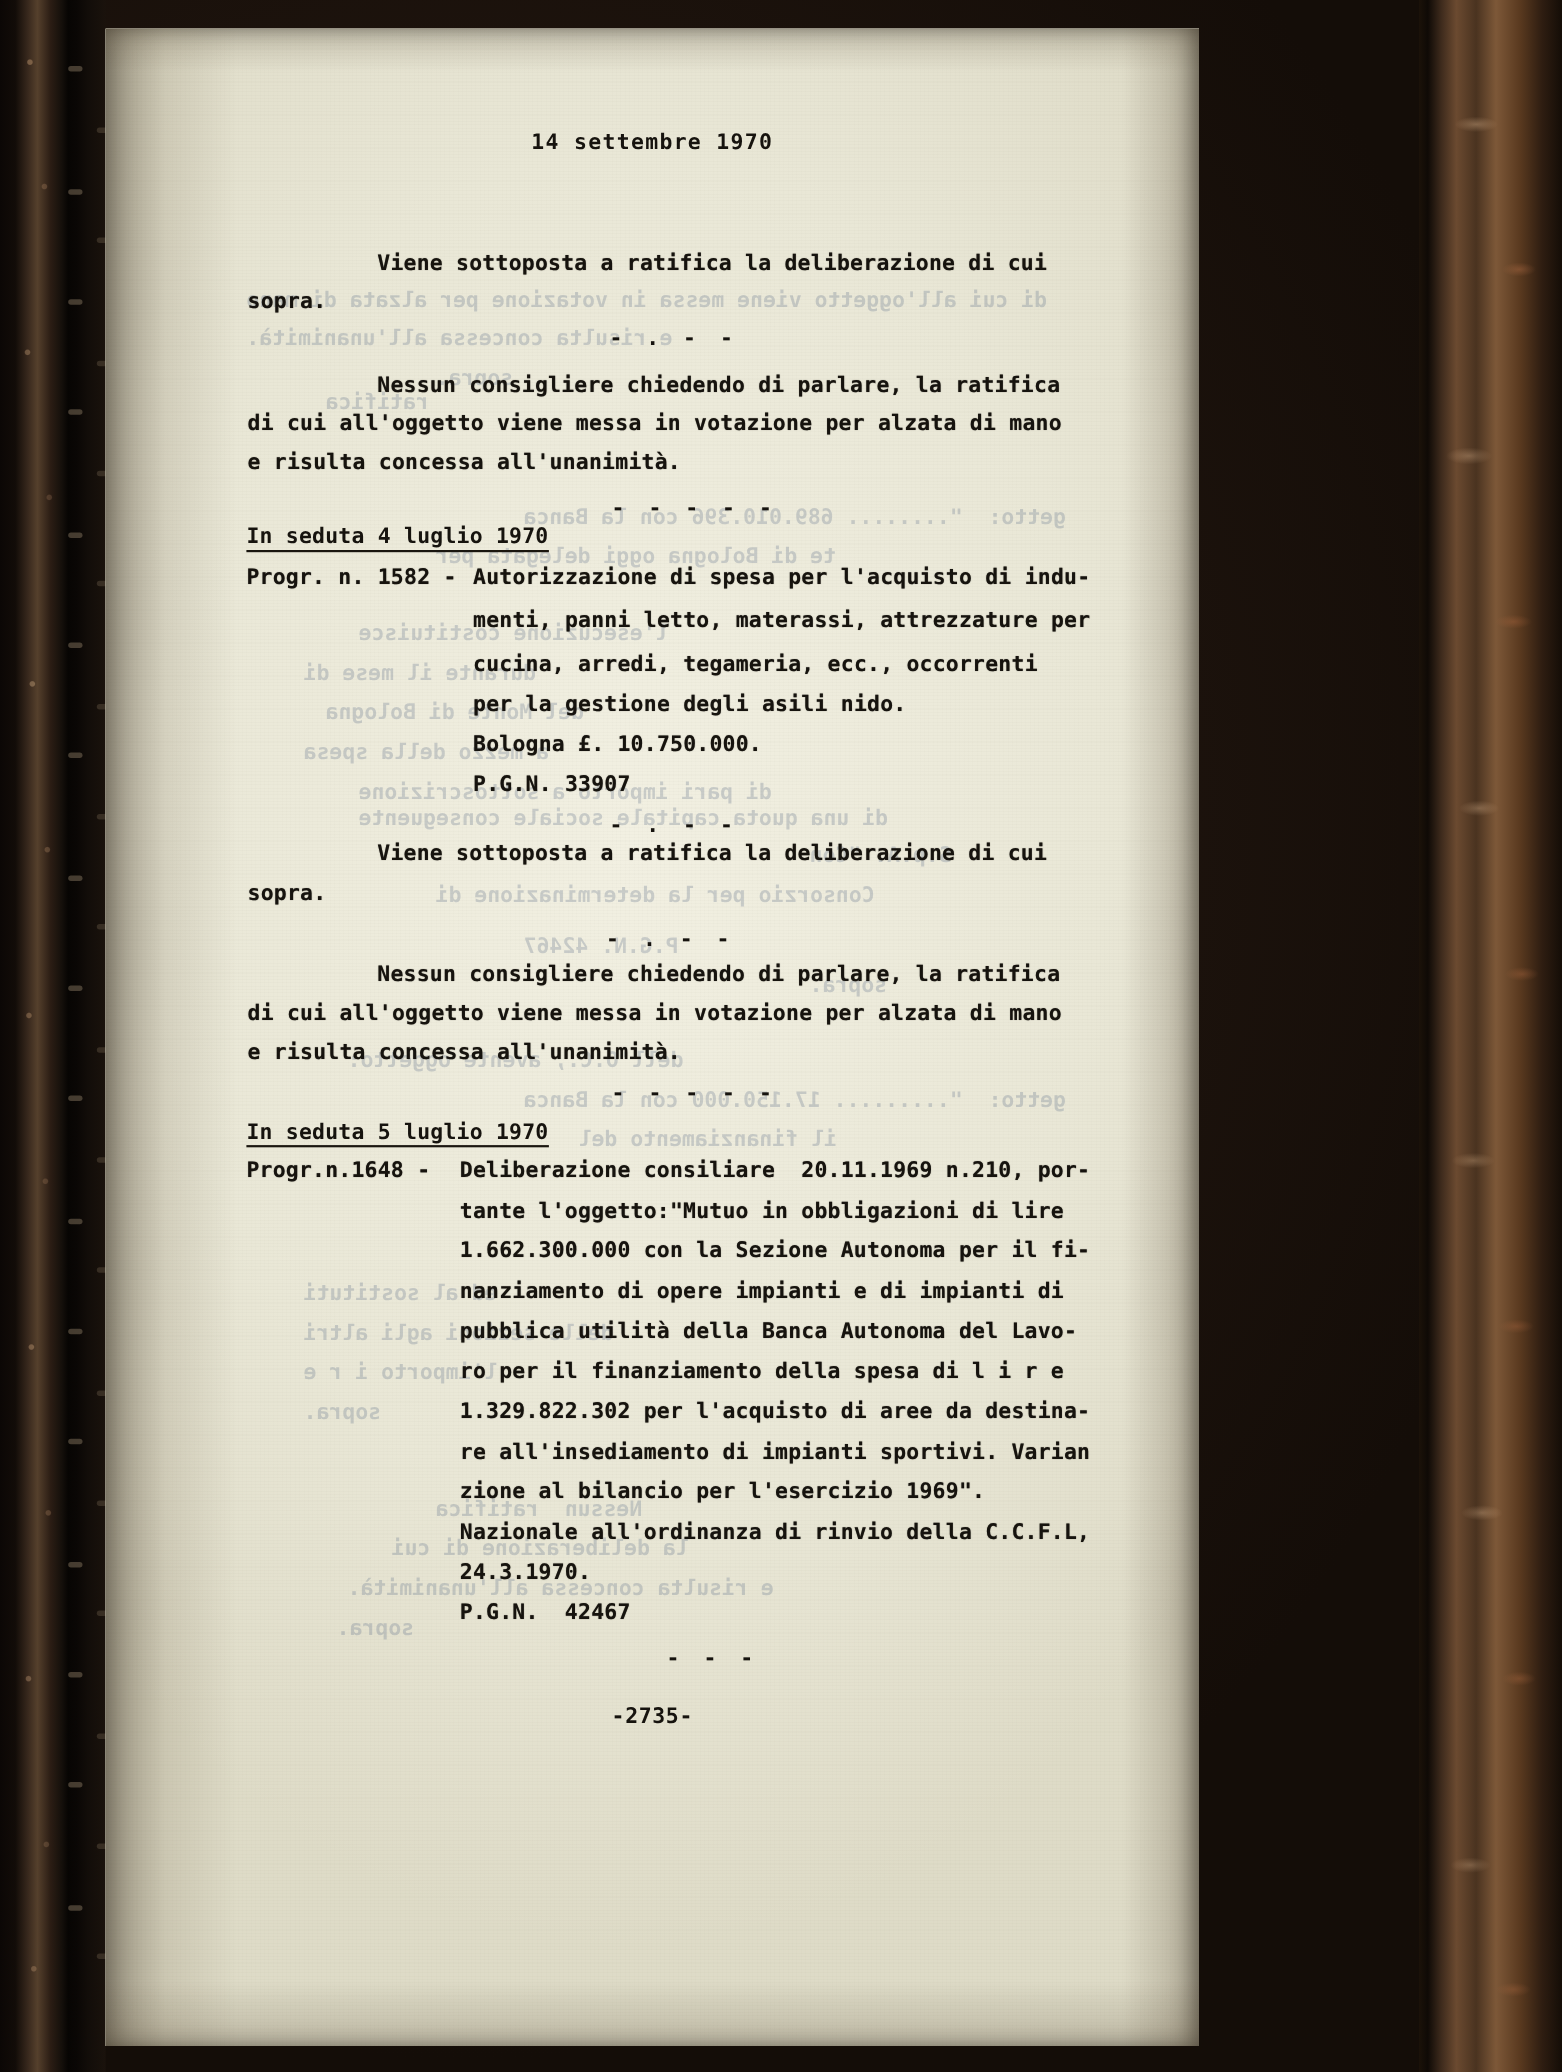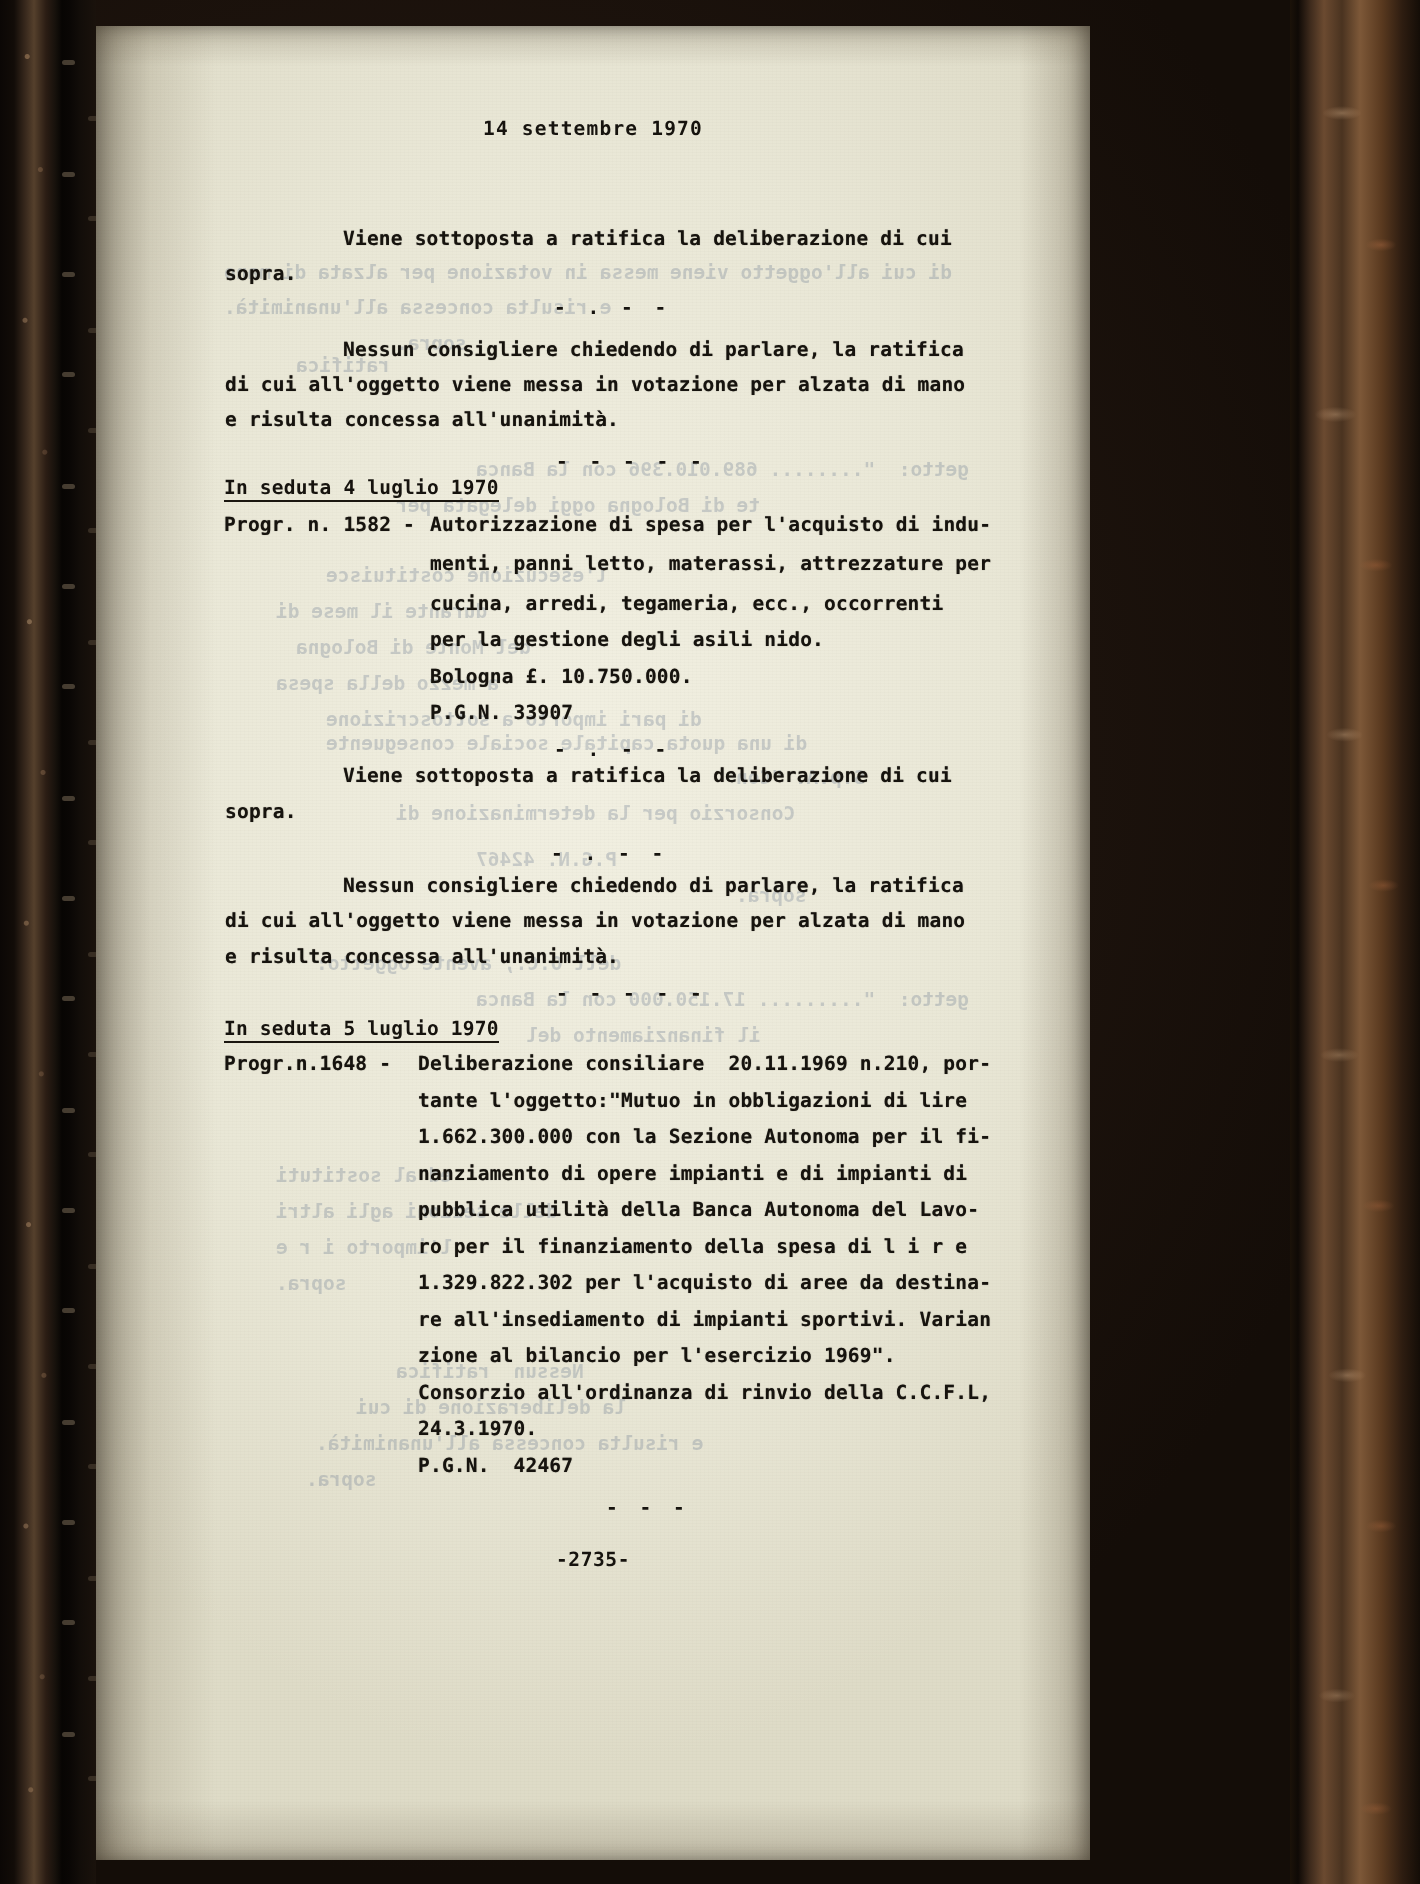--- a/index.html
+++ b/index.html
@@ -353,21 +353,21 @@
       <div class="ln" style="top:1028px;left:128px">Progr.n.1648 -</div>
       <div class="ln" style="top:1028px;left:322px">Deliberazione consiliare  20.11.1969 n.210, por-</div>
       <div class="ln" style="top:1065px;left:322px">tante l'oggetto:"Mutuo in obbligazioni di lire</div>
       <div class="ln" style="top:1101px;left:322px">1.662.300.000 con la Sezione Autonoma per il fi-</div>
       <div class="ln" style="top:1138px;left:322px">nanziamento di opere impianti e di impianti di</div>
       <div class="ln" style="top:1174px;left:322px">pubblica utilità della Banca Autonoma del Lavo-</div>
       <div class="ln" style="top:1211px;left:322px">ro per il finanziamento della spesa di l i r e</div>
       <div class="ln" style="top:1247px;left:322px">1.329.822.302 per l'acquisto di aree da destina-</div>
       <div class="ln" style="top:1284px;left:322px">re all'insediamento di impianti sportivi. Varian</div>
       <div class="ln" style="top:1320px;left:322px">zione al bilancio per l'esercizio 1969".</div>
-      <div class="ln" style="top:1357px;left:322px">Consorzio all'ordinanza di rinvio della C.C.F.L,</div>
+      <div class="ln" style="top:1357px;left:322px">Nazionale all'ordinanza di rinvio della C.C.F.L,</div>
       <div class="ln" style="top:1393px;left:322px">24.3.1970.</div>
       <div class="ln" style="top:1430px;left:322px">P.G.N.  42467</div>
 
       <div class="sep" style="top:1472px;left:510px">- - -</div>
 
       <div class="folio" style="top:1524px">-2735-</div>
     </div>
 
     <div class="gutter-shadow"></div>
     <div class="edge-shadow-r"></div>

